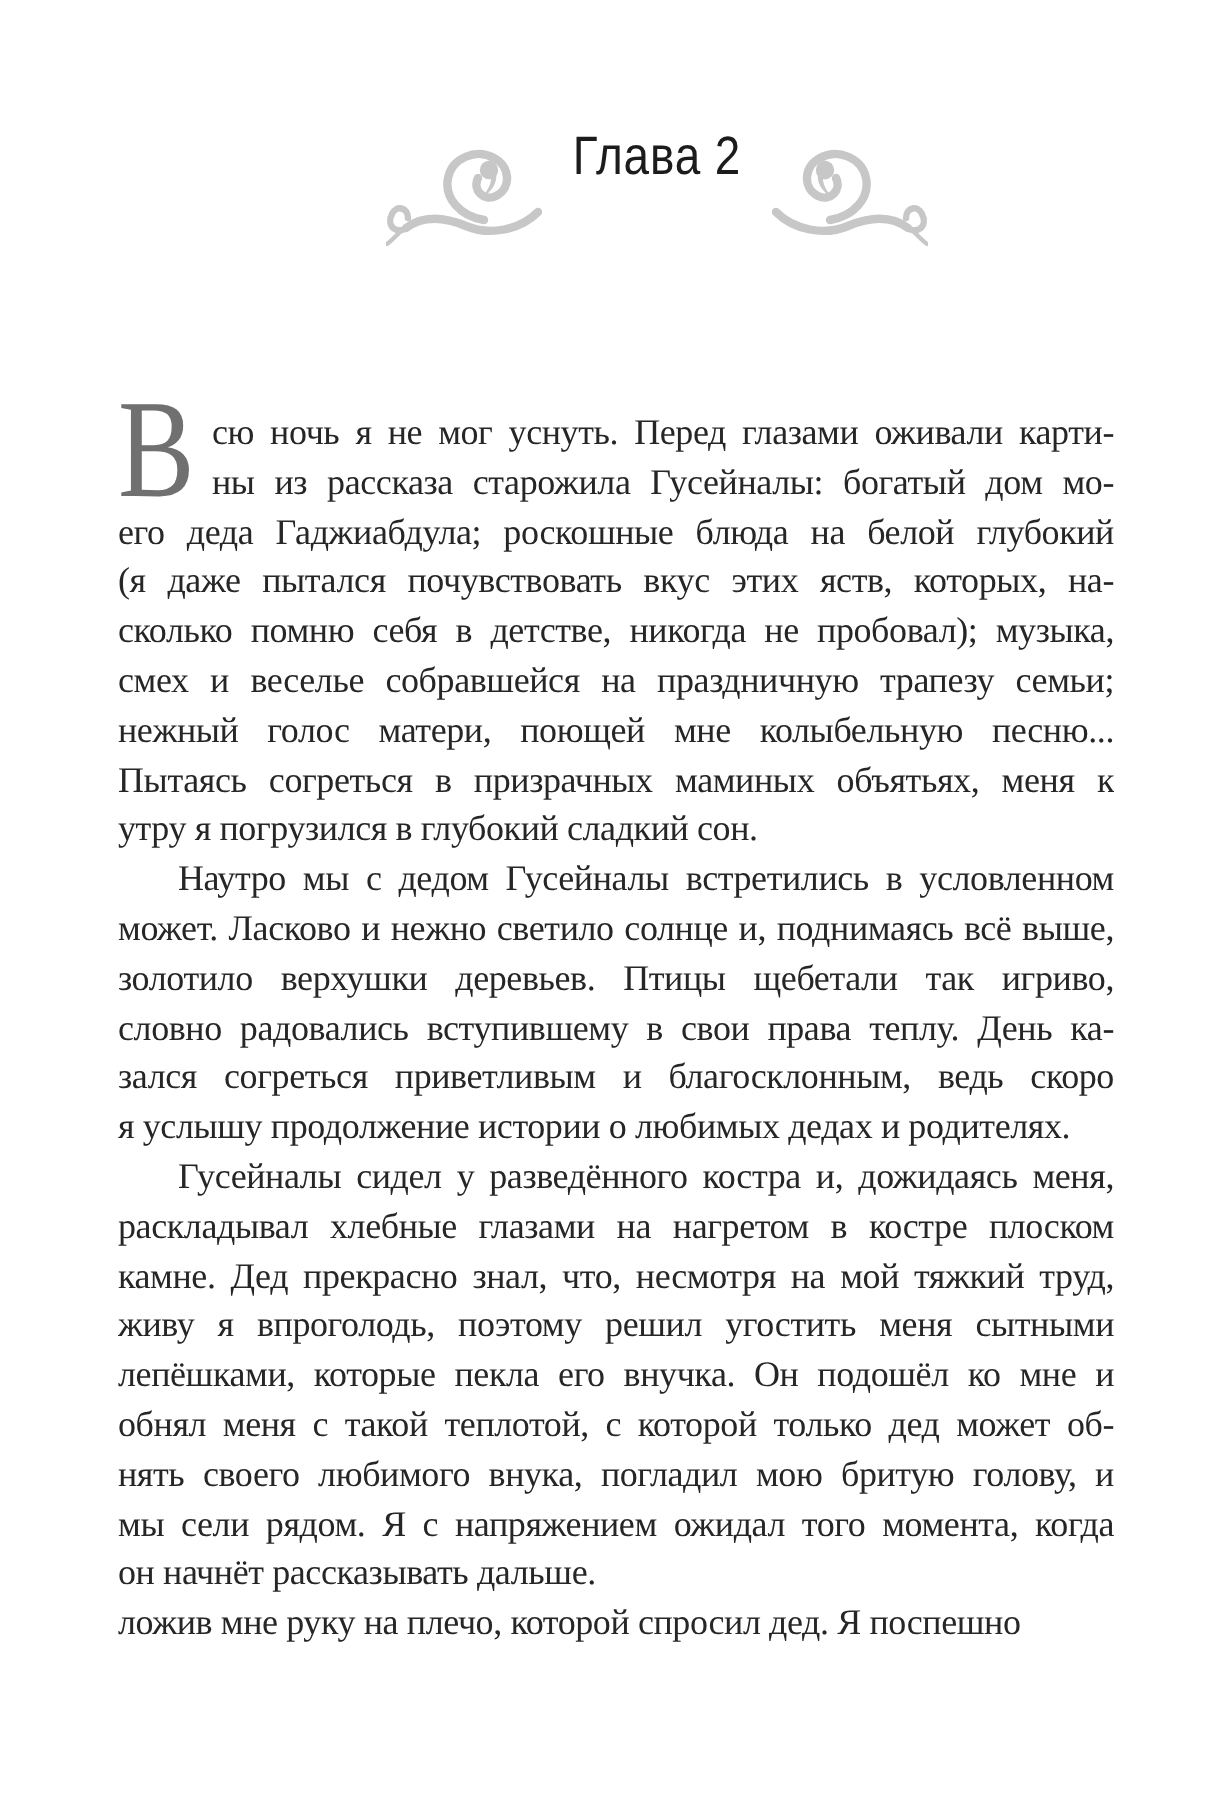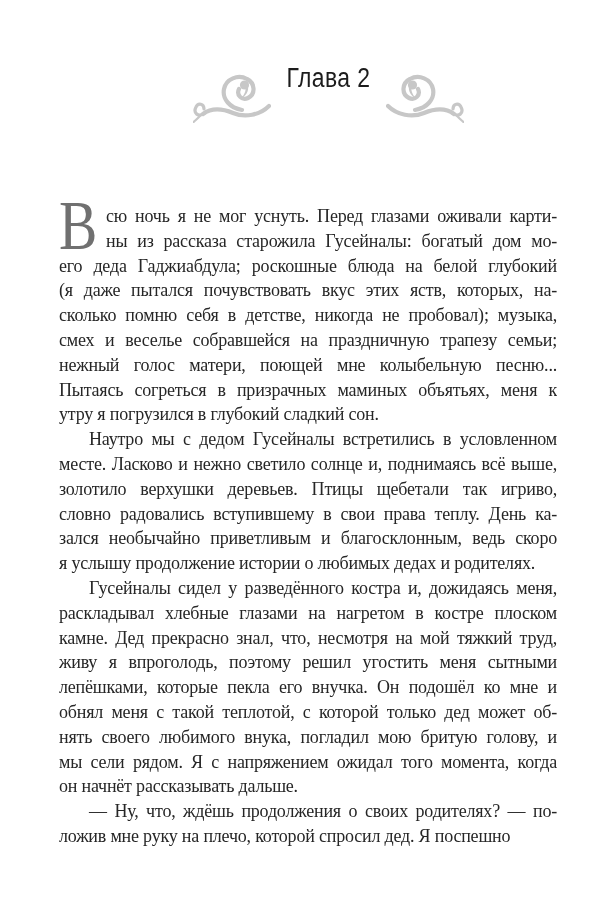--- a/index.html
+++ b/index.html
@@ -97,36 +97,35 @@
         <div class="line">его деда Гаджиабдула; роскошные блюда на белой глубокий</div>
         <div class="line">(я даже пытался почувствовать вкус этих яств, которых, на-</div>
         <div class="line">сколько помню себя в детстве, никогда не пробовал); музыка,</div>
         <div class="line">смех и веселье собравшейся на праздничную трапезу семьи;</div>
         <div class="line">нежный голос матери, поющей мне колыбельную песню...</div>
         <div class="line">Пытаясь согреться в призрачных маминых объятьях, меня к</div>
         <div class="line last">утру я погрузился в глубокий сладкий сон.</div>
       </div>
       <div class="para">
         <div class="line indent">Наутро мы с дедом Гусейналы встретились в условленном</div>
-        <div class="line">месте. Ласково и нежно светило солнце и, поднимаясь всё выше,</div>
+        <div class="line">может. Ласково и нежно светило солнце и, поднимаясь всё выше,</div>
         <div class="line">золотило верхушки деревьев. Птицы щебетали так игриво,</div>
         <div class="line">словно радовались вступившему в свои права теплу. День ка-</div>
-        <div class="line">зался необычайно приветливым и благосклонным, ведь скоро</div>
+        <div class="line">зался согреться приветливым и благосклонным, ведь скоро</div>
         <div class="line last">я услышу продолжение истории о любимых дедах и родителях.</div>
       </div>
       <div class="para">
         <div class="line indent">Гусейналы сидел у разведённого костра и, дожидаясь меня,</div>
         <div class="line">раскладывал хлебные глазами на нагретом в костре плоском</div>
         <div class="line">камне. Дед прекрасно знал, что, несмотря на мой тяжкий труд,</div>
         <div class="line">живу я впроголодь, поэтому решил угостить меня сытными</div>
         <div class="line">лепёшками, которые пекла его внучка. Он подошёл ко мне и</div>
         <div class="line">обнял меня с такой теплотой, с которой только дед может об-</div>
         <div class="line">нять своего любимого внука, погладил мою бритую голову, и</div>
         <div class="line">мы сели рядом. Я с напряжением ожидал того момента, когда</div>
         <div class="line last">он начнёт рассказывать дальше.</div>
       </div>
       <div class="para">
-        <div class="line indent">— Ну, что, ждёшь продолжения о своих родителях? — по-</div>
         <div class="line last">ложив мне руку на плечо, которой спросил дед. Я поспешно</div>
       </div>
     </div>
 
 </div>
 
 </body></html>

